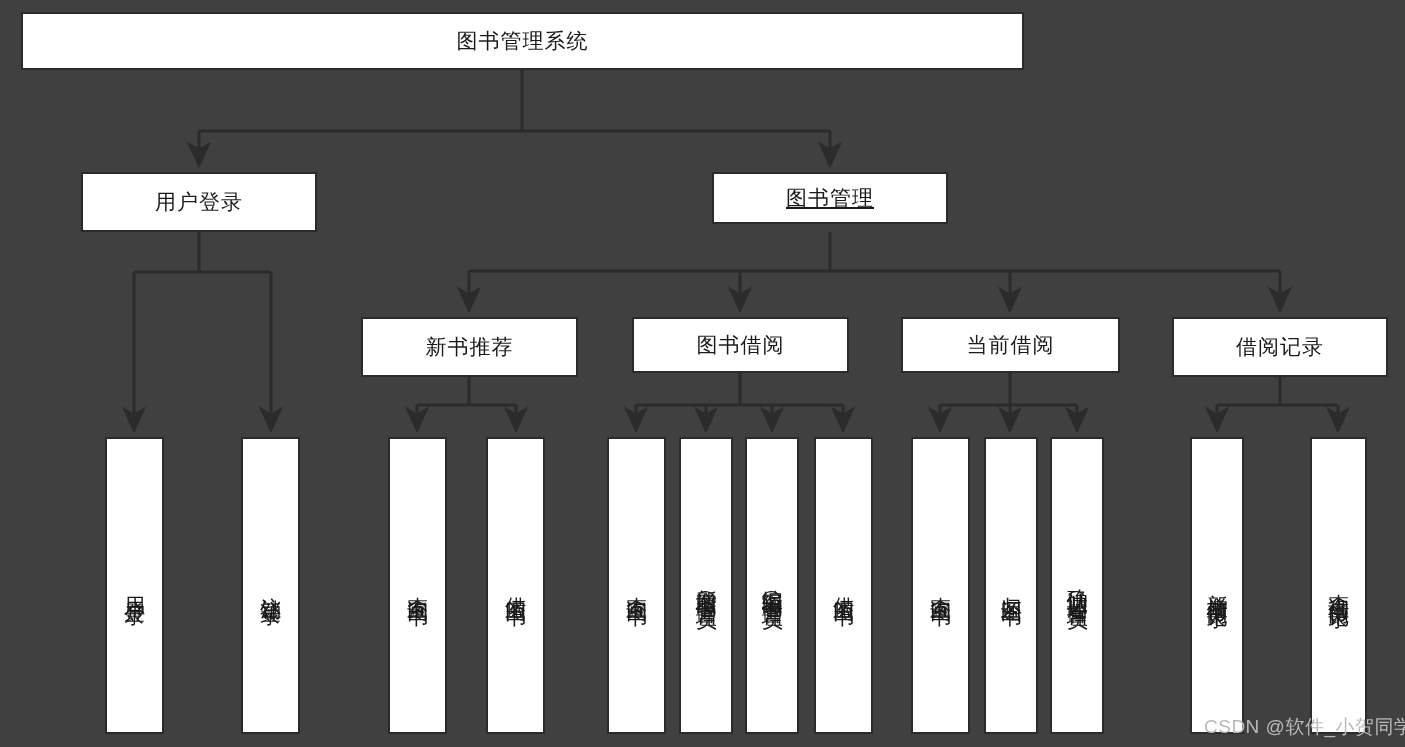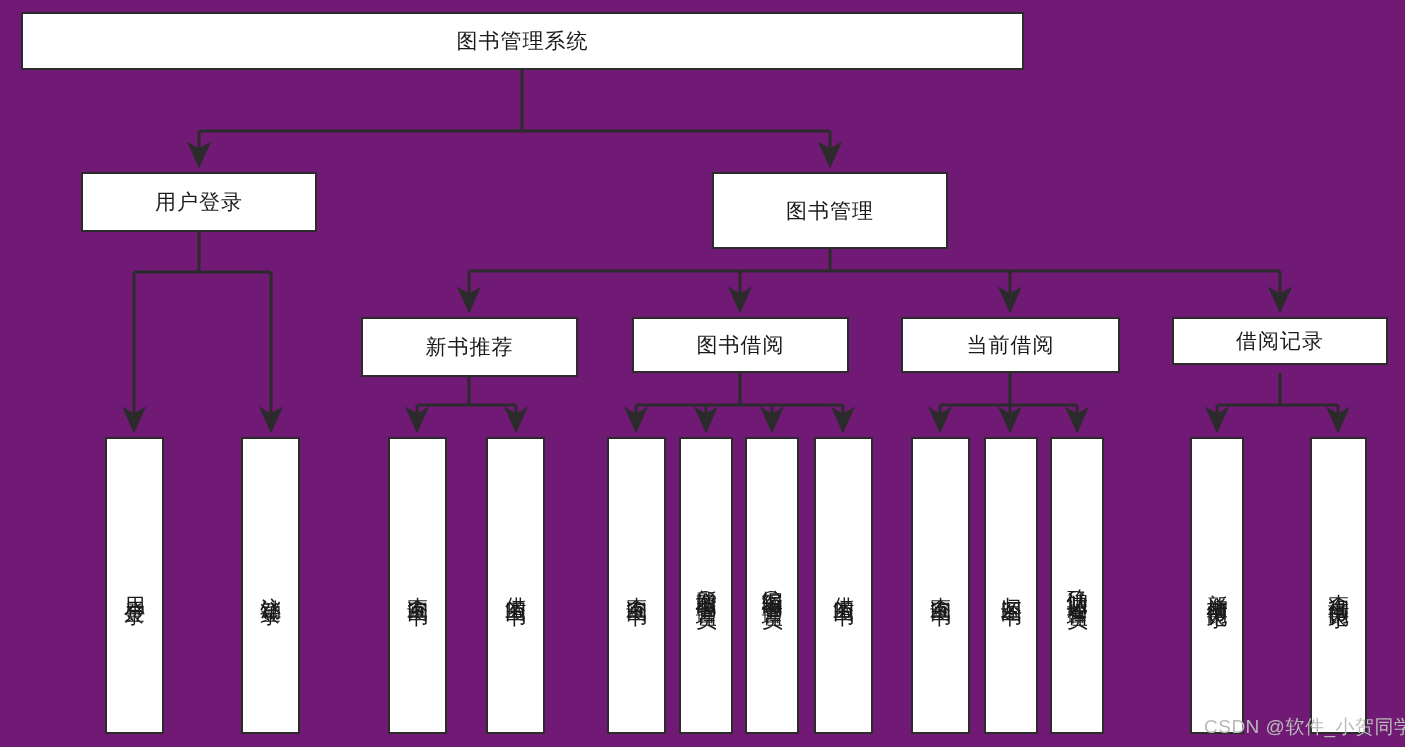--- a/index.html
+++ b/index.html
@@ -8,21 +8,21 @@
     padding: 0;
     background: #ffffff;
   }
   body {
     font-family: "Liberation Sans", "DejaVu Sans", sans-serif;
   }
   #canvas {
     position: relative;
     width: 1405px;
     height: 747px;
-    background: #701a75;
+    background: #404040;
     overflow: hidden;
   }
   #edges {
     position: absolute;
     left: 0;
     top: 0;
     width: 1405px;
     height: 747px;
     pointer-events: none;
   }
@@ -121,34 +121,34 @@
     </g>
   </svg>
 
   <div class="node horizontal" style="left:21px; top:12px; width:1003px; height:58px;">
     <span>图书管理系统</span>
   </div>
 
   <div class="node horizontal" style="left:81px; top:172px; width:236px; height:60px;">
     <span>用户登录</span>
   </div>
-  <div class="node horizontal" style="left:712px; top:172px; width:236px; height:77px;">
+  <div class="node horizontal" style="left:712px; top:172px; width:236px; height:52px;text-decoration:underline;">
     <span>图书管理</span>
   </div>
 
   <div class="node horizontal" style="left:361px; top:317px; width:217px; height:60px;">
     <span>新书推荐</span>
   </div>
   <div class="node horizontal" style="left:632px; top:317px; width:217px; height:56px;">
     <span>图书借阅</span>
   </div>
   <div class="node horizontal" style="left:901px; top:317px; width:219px; height:56px;">
     <span>当前借阅</span>
   </div>
-  <div class="node horizontal" style="left:1172px; top:317px; width:216px; height:48px;">
+  <div class="node horizontal" style="left:1172px; top:317px; width:216px; height:60px;">
     <span>借阅记录</span>
   </div>
 
   <div class="node vertical" style="left:105px; top:437px; width:59px; height:297px;">
     <span class="vlabel">用户登录</span>
   </div>
   <div class="node vertical" style="left:241px; top:437px; width:59px; height:297px;">
     <span class="vlabel">注销登录</span>
   </div>
   <div class="node vertical" style="left:388px; top:437px; width:59px; height:297px;">

